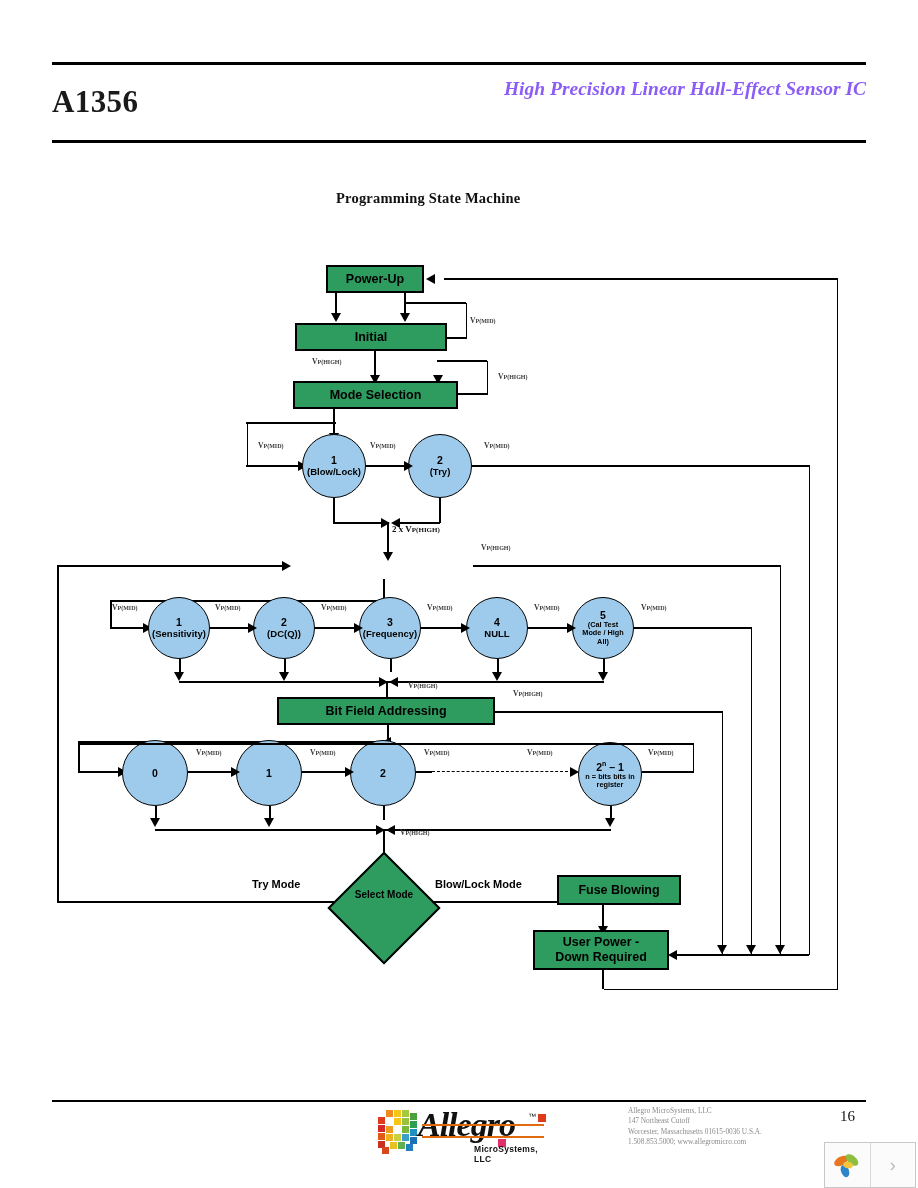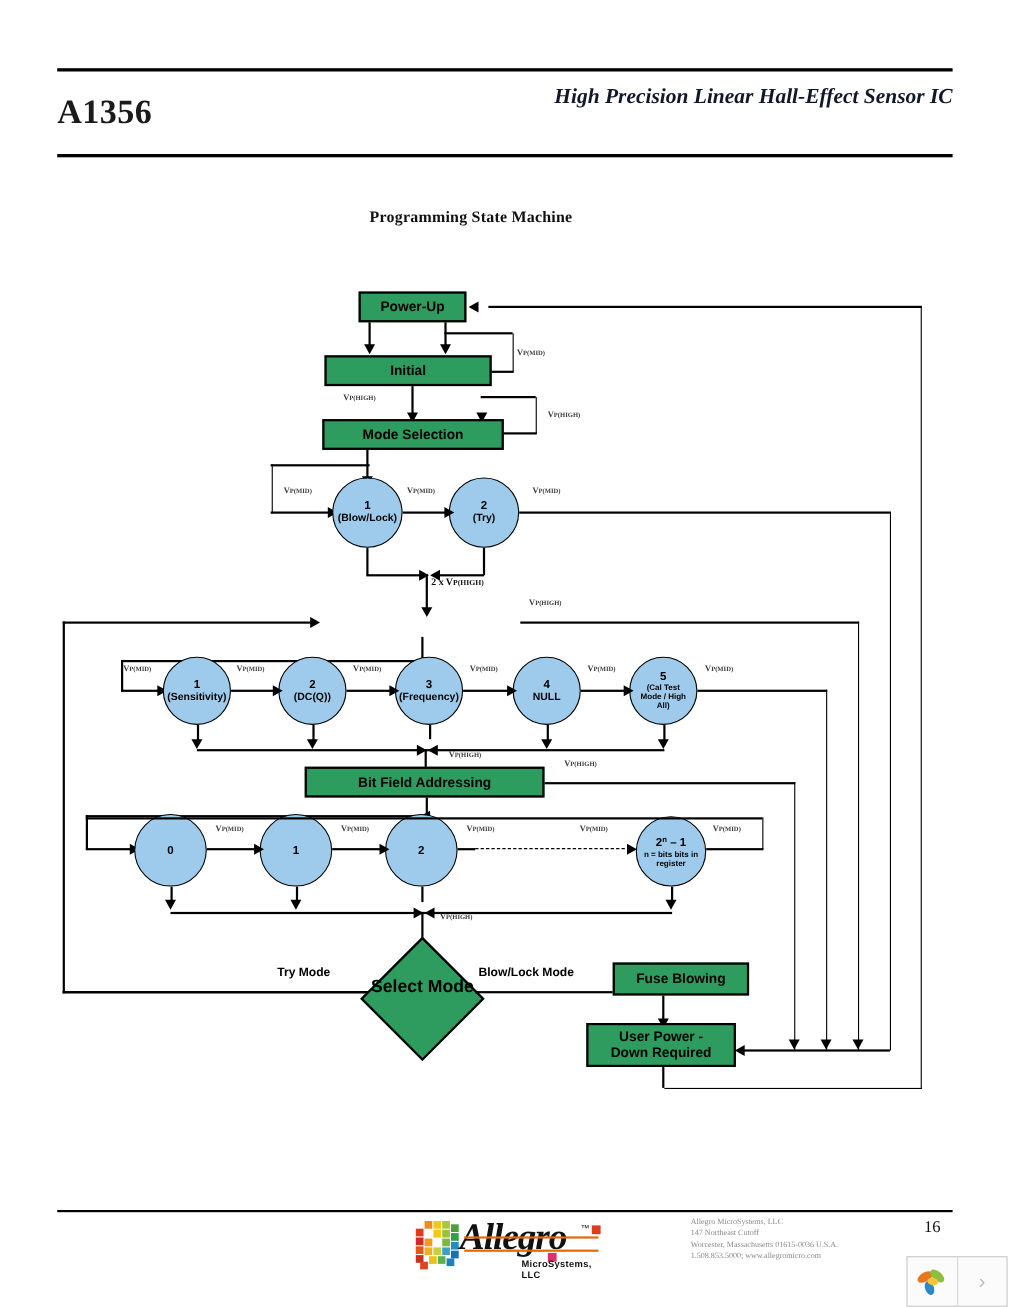--- a/index.html
+++ b/index.html
@@ -6,21 +6,21 @@
   body{width:918px;height:1188px;position:relative;font-family:"Liberation Sans",sans-serif;overflow:hidden;}
   .page{position:absolute;left:0;top:0;width:918px;height:1188px;background:#fff;}
 
   
   .hdr-rule-top{position:absolute;left:52px;top:62px;width:814px;height:3px;background:#000;}
   .hdr-rule-bot{position:absolute;left:52px;top:140px;width:814px;height:3px;background:#000;}
   .part-no{position:absolute;left:52px;top:84px;font-family:"Liberation Serif",serif;
            font-size:31px;font-weight:700;color:#1a1a1a;letter-spacing:.4px;}
   .hdr-title{position:absolute;right:52px;top:76px;width:560px;text-align:right;
              font-family:"Liberation Serif",serif;font-style:italic;font-weight:700;
-             font-size:19.5px;line-height:25px;color:#0f172a;}
+             font-size:19.5px;line-height:25px;color:#8b5cf6;}
 
   
   .ftr-rule{position:absolute;left:52px;top:1100px;width:814px;height:2px;background:#000;}
   .logo-wrap{position:absolute;left:378px;top:1106px;width:176px;height:52px;}
   .logo-grid{position:absolute;left:0;top:4px;width:44px;height:42px;}
   .logo-grid i{position:absolute;width:7px;height:7px;display:block;}
   .logo-word{position:absolute;left:40px;top:0px;font-family:"Liberation Serif",serif;
              font-style:italic;font-weight:700;font-size:34px;color:#111;letter-spacing:-1px;}
   .logo-tm{position:absolute;left:150px;top:6px;font-size:8px;color:#111;}
   .logo-sub{position:absolute;left:96px;top:38px;font-size:8.5px;font-weight:700;color:#111;letter-spacing:.3px;}
@@ -48,21 +48,21 @@
        font-weight:700;font-size:12.5px;color:#000;line-height:15px;box-sizing:border-box;}
   .circ{position:absolute;background:#9ecbeb;border:1.6px solid #000;border-radius:50%;
         display:flex;flex-direction:column;align-items:center;justify-content:center;
         text-align:center;font-weight:700;font-size:10px;color:#000;line-height:11px;box-sizing:border-box;}
   .circ .n{font-size:10.5px;}
   .circ .sub{font-size:9.5px;}
   .circ .tiny{font-size:7.3px;line-height:8.6px;font-weight:700;}
 
   .diamond{position:absolute;background:#2e9c5f;border:2.5px solid #000;
            transform:rotate(45deg);box-sizing:border-box;}
-  .diamond-lbl{position:absolute;font-weight:700;font-size:16px;color:#000;
+  .diamond-lbl{position:absolute;font-weight:700;font-size:10px;color:#000;
                text-align:center;}
 
   .ln{position:absolute;background:#000;}
   .lh{height:1.6px;}
   .lv{width:1.6px;}
   .dash{position:absolute;height:0;border-top:1.6px dashed #000;}
 
   .arw{position:absolute;width:0;height:0;}
   .ad{border-left:5.5px solid transparent;border-right:5.5px solid transparent;border-top:9px solid #000;}
   .ar{border-top:5.5px solid transparent;border-bottom:5.5px solid transparent;border-left:9px solid #000;}

